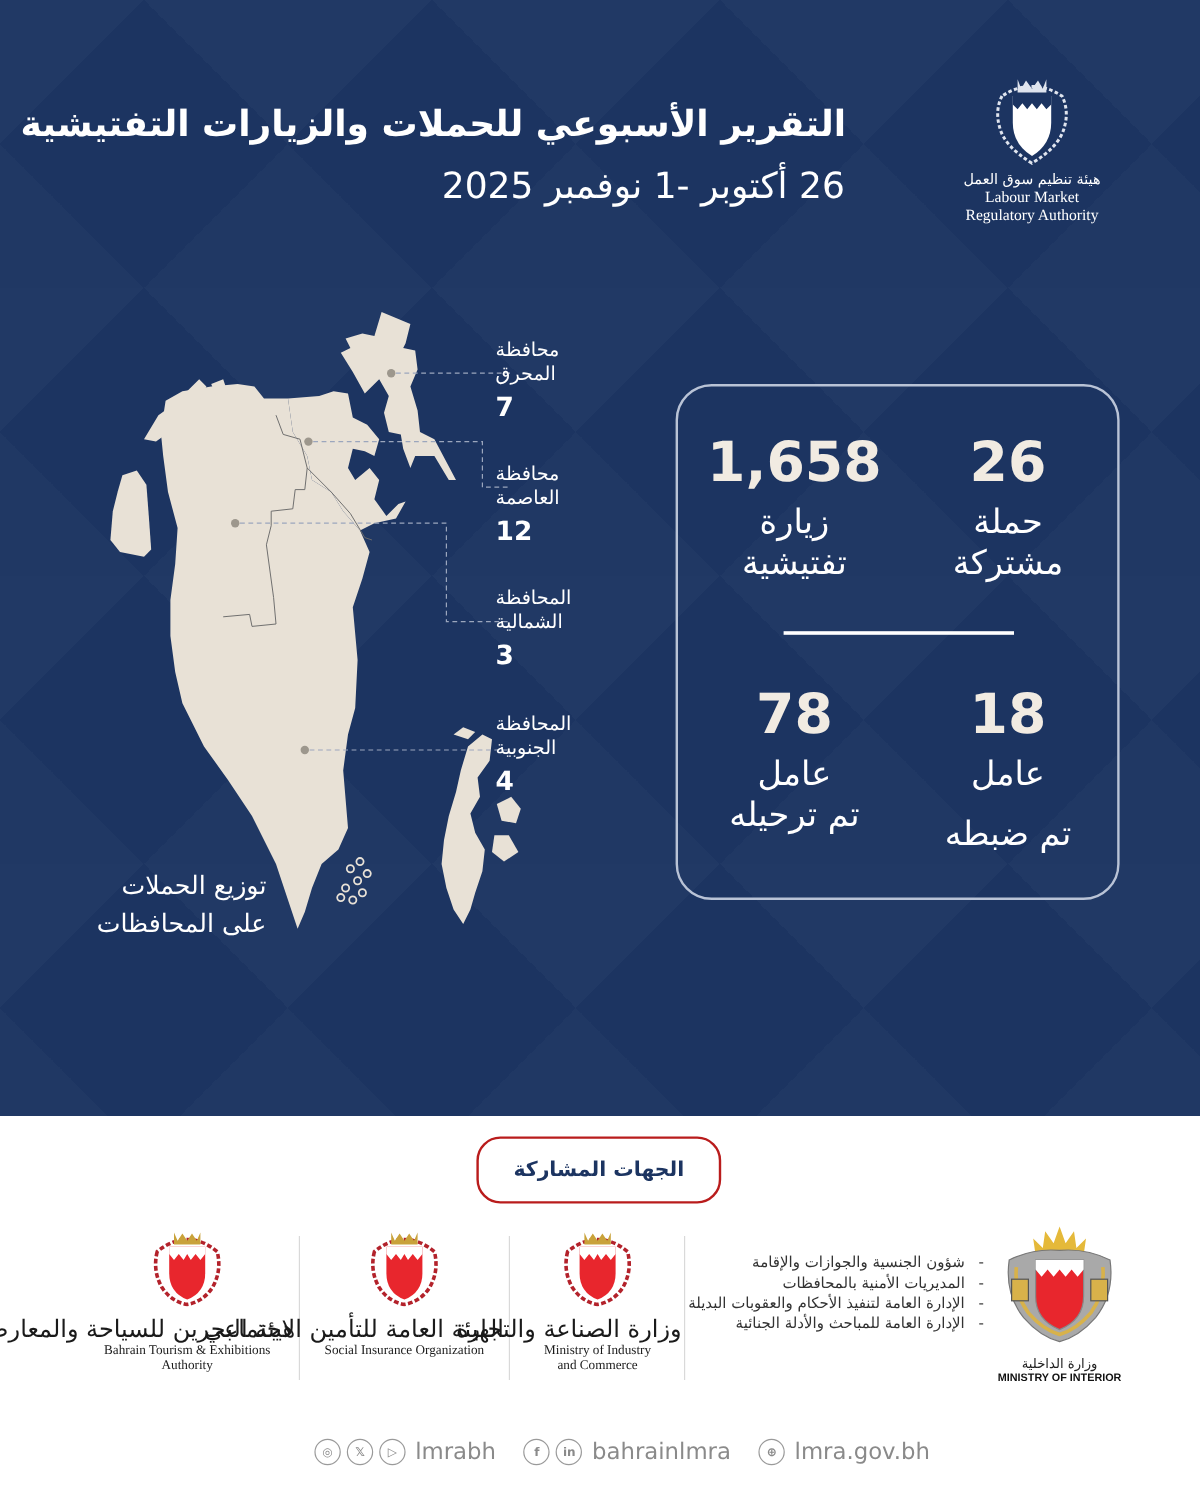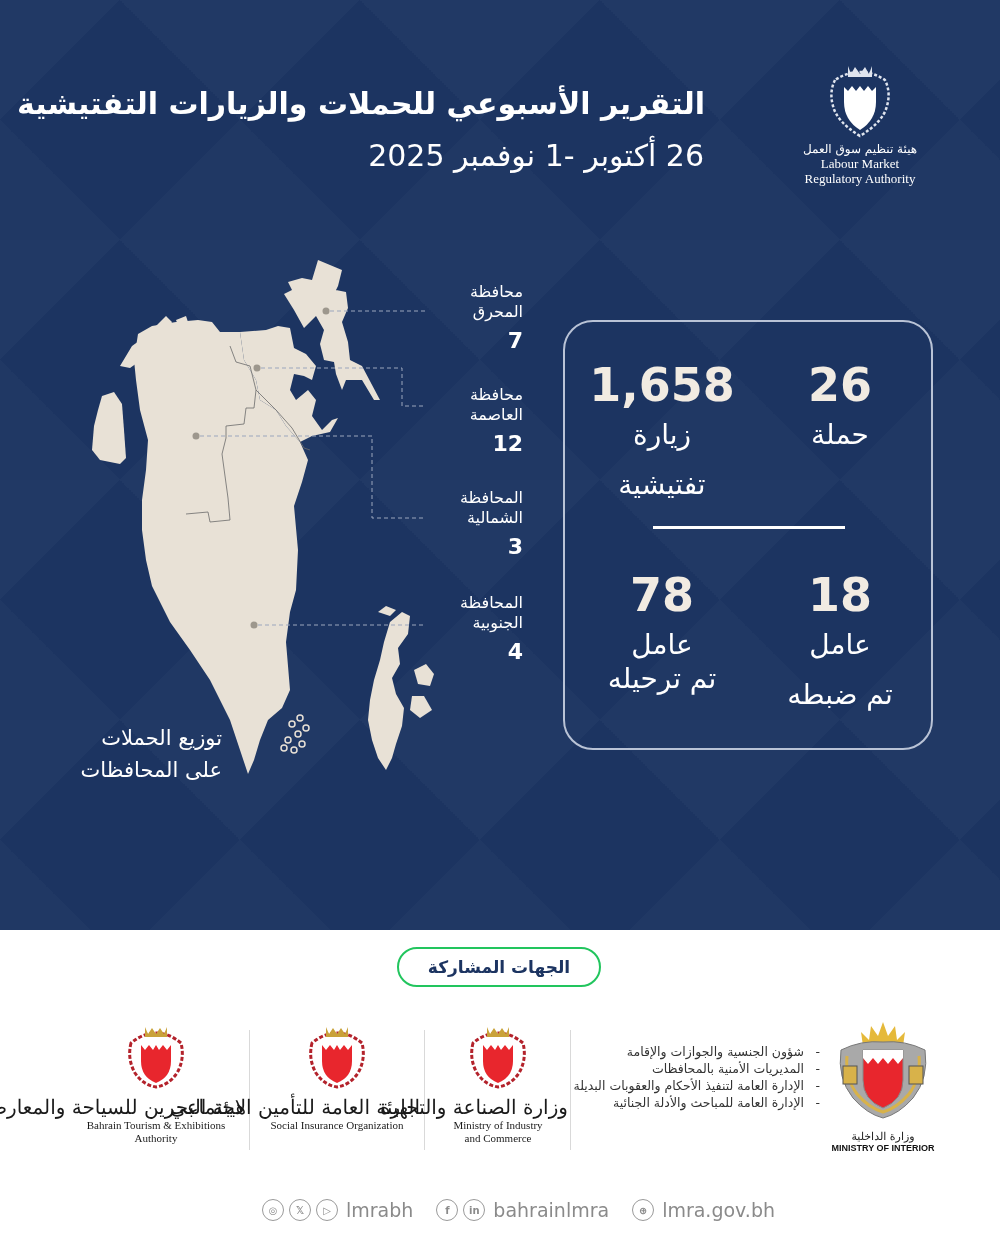--- a/index.html
+++ b/index.html
@@ -28,21 +28,21 @@
   }
 
   .lmra-logo { position: absolute; left: 790px; top: 62px; width: 140px; text-align: center; color: #fff; }
   .lmra-logo svg { display: block; margin: 0 auto; }
   .lmra-ar { font-family: "DejaVu Serif", serif; font-size: 12px; direction: rtl; margin-top: 2px; letter-spacing: -0.5px; }
   .lmra-en { font-family: Liberation Serif, serif; font-size: 13px; line-height: 15px; }
 
   .map { position: absolute; left: 80px; top: 250px; width: 380px; height: 560px; }
 
   .gov-label {
-    position: absolute; color: #ffffff; text-align: right; direction: rtl; width: 110px;
+    position: absolute; color: #ffffff; text-align: left; direction: rtl; width: 110px;
   }
   .gov-label .name { font-size: 16px; line-height: 20px; display: block; }
   .gov-label .count { font-size: 22px; font-weight: bold; display: block; margin-top: 6px; }
 
   .dist-label {
     position: absolute; left: 62px; top: 722px; width: 160px;
     color: #ffffff; font-size: 21px; line-height: 32px; direction: rtl; text-align: right;
   }
 
   .stats-box {
@@ -51,22 +51,22 @@
   }
   .stat { position: absolute; width: 170px; text-align: center; color: #f1ebe2; }
   .stat .num { font-size: 46px; font-weight: bold; display: block; line-height: 54px; }
   .stat .lbl { font-size: 28px; line-height: 34px; direction: rtl; display: block; color: #ffffff; margin-top: 6px; }
   .divider {
     position: absolute; left: 88px; top: 204px; width: 192px; height: 3px; background: #ffffff;
   }
 
   .bottom { position: absolute; left: 0; top: 930px; width: 1000px; height: 320px; background: #ffffff; }
   .partners-pill {
-    position: absolute; left: 397px; top: 17px; width: 204px; height: 40px;
-    border: 2px solid #22c55e; border-radius: 20px;
+    position: absolute; left: 397px; top: 17px; width: 204px; height: 56px;
+    border: 2px solid #b91c1c; border-radius: 20px;
     color: #1c3461; font-weight: bold; font-size: 17px; direction: rtl;
     display: flex; align-items: center; justify-content: center;
   }
 
   .partner { position: absolute; top: 95px; text-align: center; color: #222; }
   .partner .crest { display: block; margin: 0 auto; }
   .partner .ar { font-family: "DejaVu Serif", serif; font-size: 20px; direction: rtl; margin-top: 6px; color: #1a1a1a; white-space: nowrap; text-align: right; }
   .partner .en { font-family: "Liberation Serif", serif; font-size: 11px; line-height: 13px; color: #1a1a1a; }
   .vsep { position: absolute; top: 100px; width: 1px; height: 120px; background: #d9d9d9; }
 
@@ -188,25 +188,26 @@
 
   <div class="dist-label">
     <div>توزيع الحملات</div>
     <div>على المحافظات</div>
   </div>
 
   <div class="stats-box">
     <div class="stat" style="left:190px; top:36px;">
       <span class="num">26</span>
       <span class="lbl" style="letter-spacing:10px;">حملة</span>
+      <span class="lbl" style="margin-top:0;">مشتركة</span>
     </div>
     <div class="stat" style="left:12px; top:36px;">
       <span class="num">1,658</span>
       <span class="lbl" style="letter-spacing:10px;">زيارة</span>
-      <span class="lbl" style="margin-top:16px;">تفتيشية</span>
+      <span class="lbl" style="margin-top:0;">تفتيشية</span>
     </div>
 
     <div class="divider"></div>
 
     <div class="stat" style="left:190px; top:246px;">
       <span class="num">18</span>
       <span class="lbl" style="letter-spacing:10px;">عامل</span>
       <span class="lbl" style="margin-top:16px;">تم ضبطه</span>
     </div>
     <div class="stat" style="left:12px; top:246px;">

